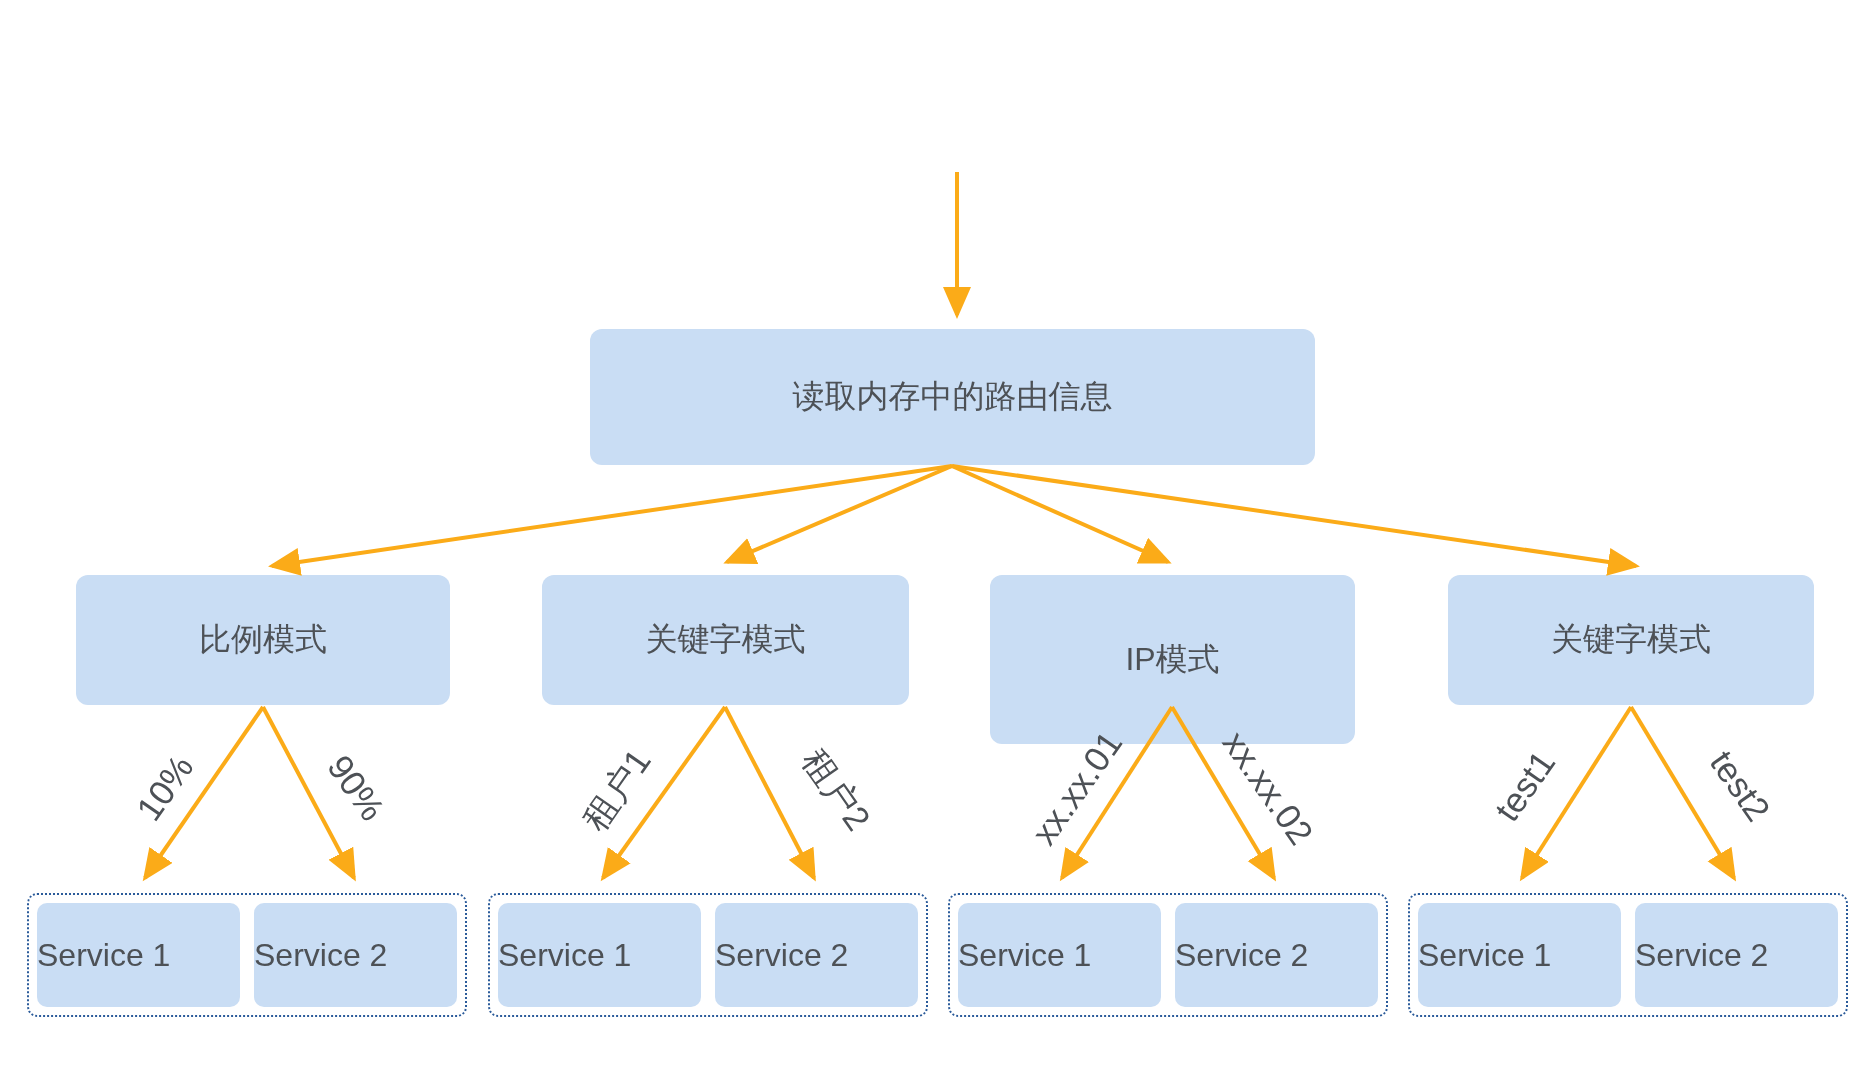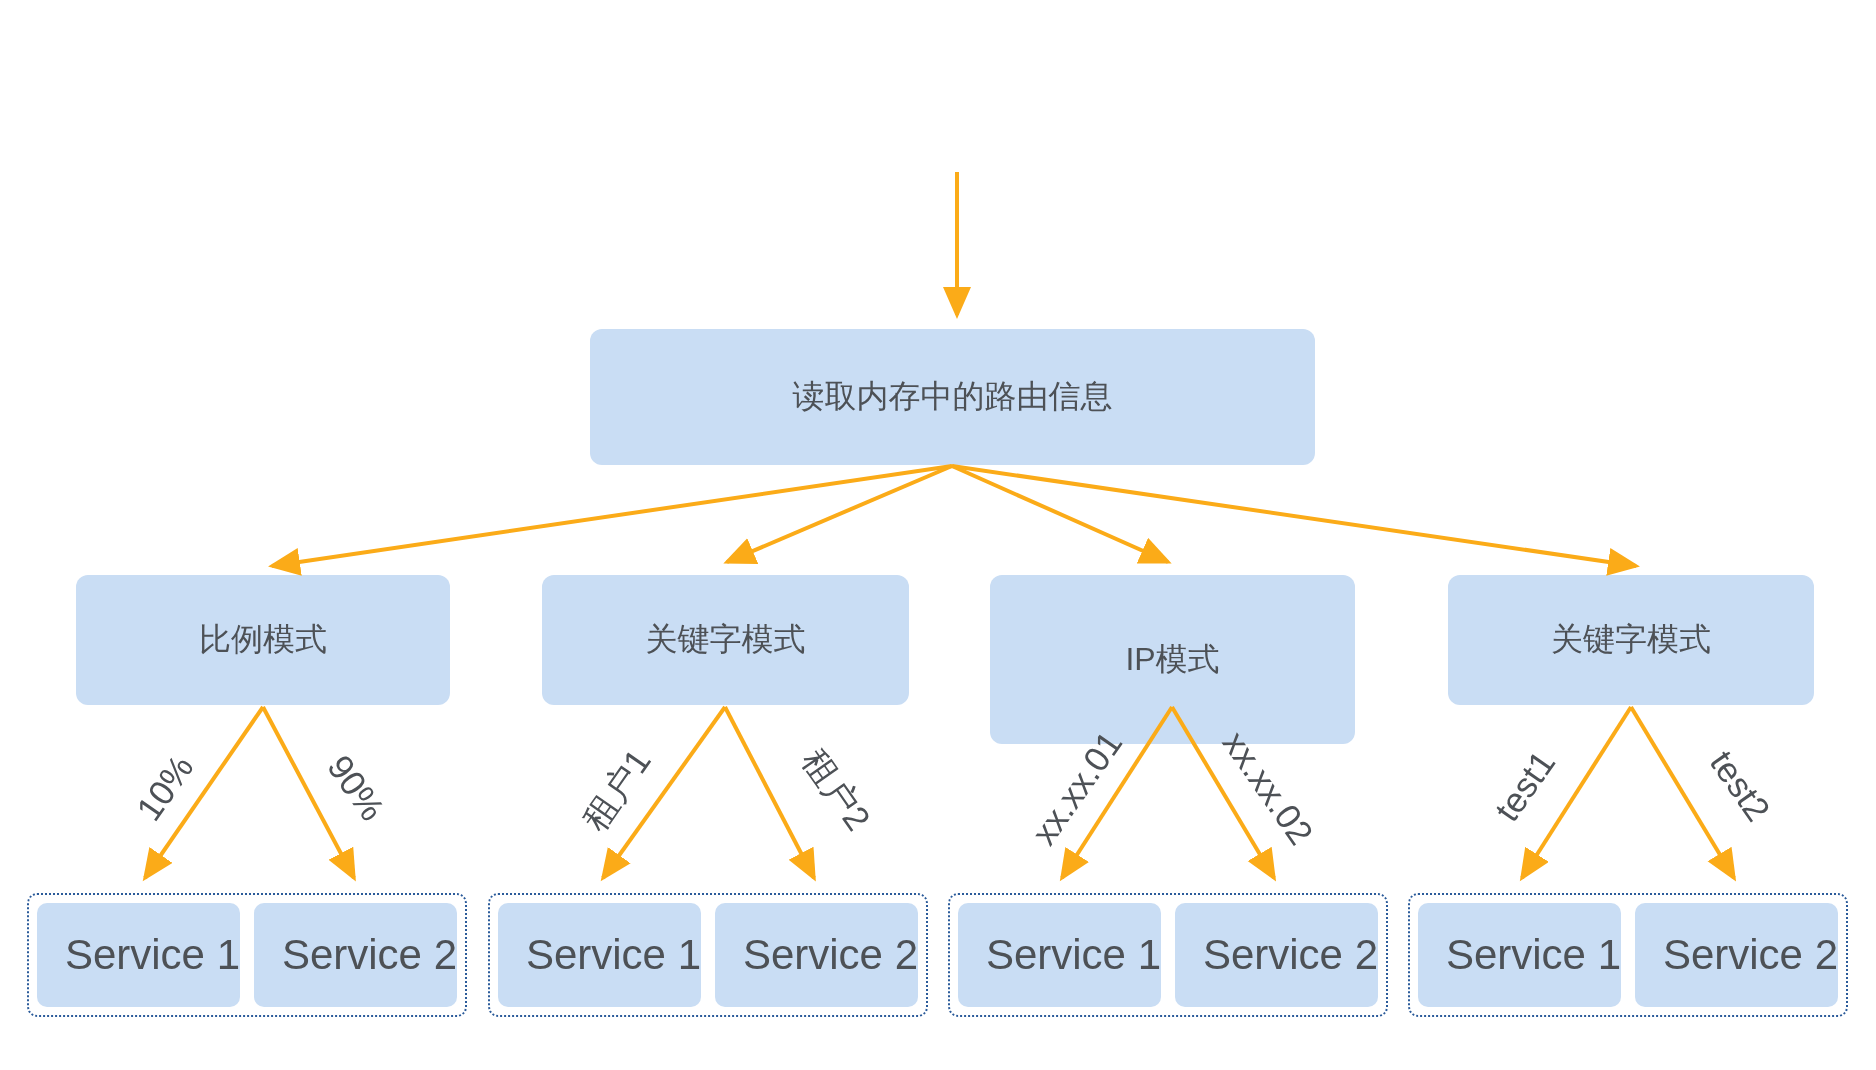--- a/index.html
+++ b/index.html
@@ -18,22 +18,22 @@
   .arrow-head-shape { fill:var(--arrow-orange); }
 
   .edge-label { position:absolute; color:var(--text-dark); font-size:35px; font-weight:400;
                 white-space:nowrap; transform:translate(-50%,-50%) rotate(-55deg); }
   .edge-label.rot-r { transform:translate(-50%,-50%) rotate(55deg); }
 
   .group { position:absolute; top:893px; height:124px; width:440px;
            border:2px dotted var(--dotted-border); border-radius:10px;
            display:flex; gap:14px; padding:8px; background:#fff; }
   .service { flex:1; background:var(--light-blue); border-radius:10px;
-             display:flex; align-items:center; justify-content:flex-end;
-             font-size:42px; color:var(--text-dark); }
+             display:flex; align-items:center; justify-content:flex-start;
+             font-size:32px; color:var(--text-dark); }
 </style>
 </head>
 <body>
 
 <div class="canvas">
 
 
   <div class="node blue-node" style="left:590px; top:329px; width:725px; height:136px;">
     <span>读取内存中的路由信息</span>
   </div>

